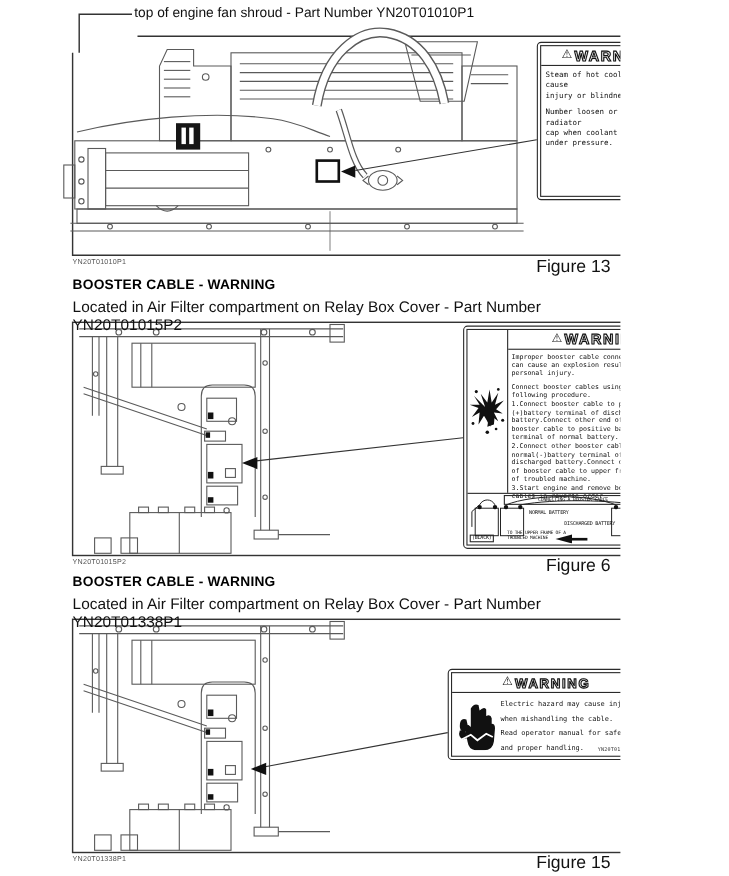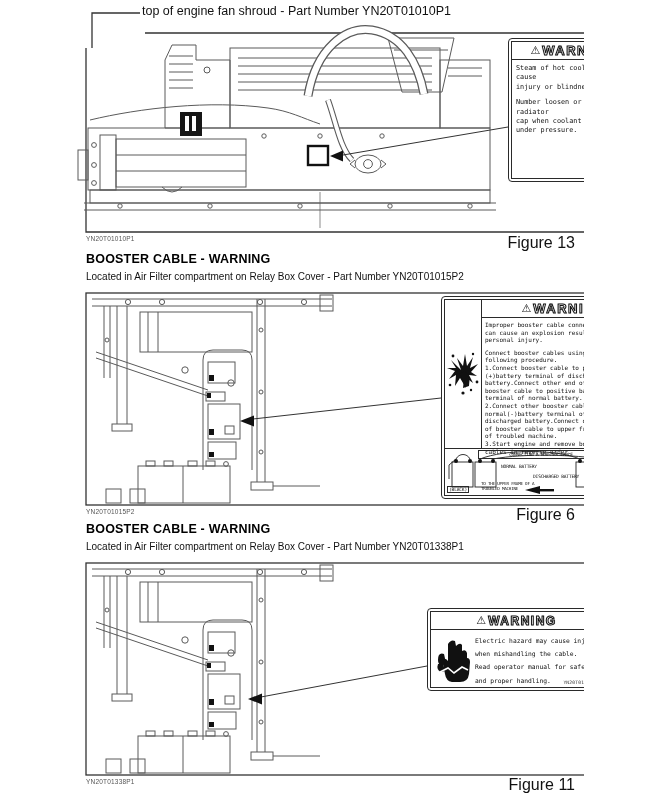--- a/index.html
+++ b/index.html
@@ -1,24 +1,24 @@
 <!DOCTYPE html>
 <html><head>
 <meta charset="utf-8">
 <style>
   html,body{margin:0;padding:0;background:#fff;}
   .page{position:relative;width:564px;height:796px;background:#fff;overflow:hidden;
-        font-family:"Liberation Sans",sans-serif;color:#1a1a1a;margin-left:20px;}
+        font-family:"Liberation Sans",sans-serif;color:#1a1a1a;}
   .abs{position:absolute;}
   svg.artlayer{position:absolute;left:0;top:0;width:663px;height:796px;pointer-events:none;}
 
   
   .callout{left:122px;top:4px;font-size:12.5px;color:#111;}
   .h2{font-size:12.5px;font-weight:bold;color:#000;letter-spacing:.2px;}
-  .locline{font-size:10px;color:#111;}
+  .locline{font-size:14px;color:#111;}
   .cap-left{font-size:6.5px;color:#555;letter-spacing:.2px;}
   .cap-right{font-size:16px;color:#111;}
 
   
   .wlabel{position:absolute;background:#fff;border:1px solid #2a2a2a;border-radius:4px;padding:2px;box-sizing:border-box;}
   .wl-inner{border:1px solid #2a2a2a;height:100%;box-sizing:border-box;position:relative;display:flex;flex-direction:column;}
   .wl-head{height:17px;border-bottom:1px solid #2a2a2a;display:flex;align-items:center;justify-content:center;gap:2px;flex:0 0 auto;}
   .wl-tri{font-size:11px;line-height:11px;color:#111;}
   .wl-word{font-size:13px;font-weight:900;letter-spacing:1.5px;color:#fff;
            -webkit-text-stroke:1px #111;text-shadow:0 0 1px #111;font-family:"Liberation Sans",sans-serif;}
@@ -335,15 +335,15 @@
         <div class="l3-text mono pre">Electric hazard may cause injury
 when mishandling the cable.
 Read operator manual for safe
 and proper handling.</div>
         <span class="wl-part mono">YN20T01338P1</span>
       </div>
     </div>
   </div>
 
   <div class="abs cap-left" style="left:66px;top:778px;">YN20T01338P1</div>
-  <div class="abs cap-right" style="right:9px;top:776px;">Figure 11</div>
+  <div class="abs cap-right" style="right:9px;top:776px;">Figure 15</div>
 
 </div>
 
 </body></html>

